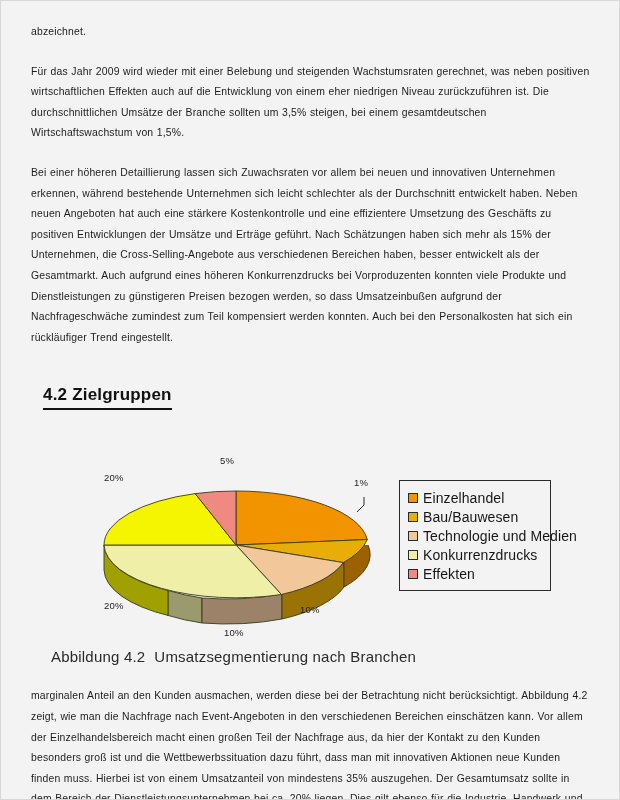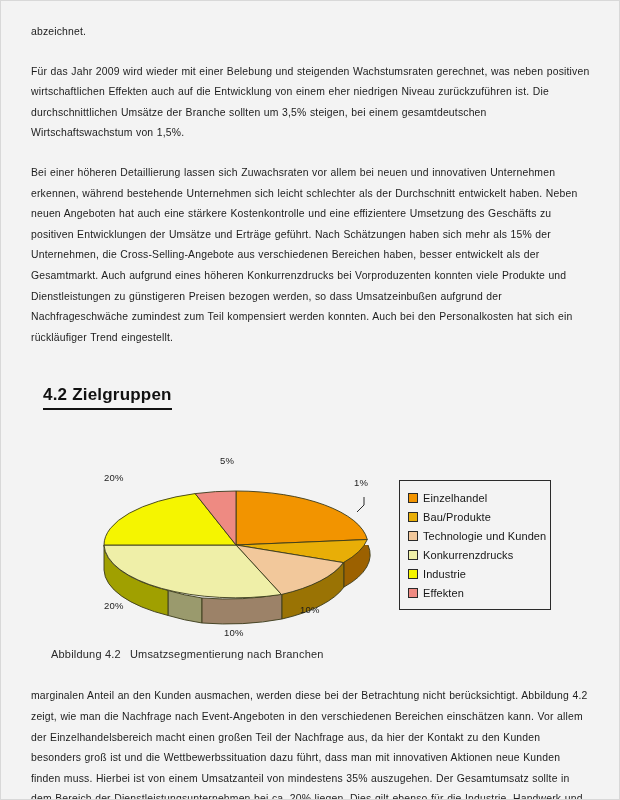--- a/index.html
+++ b/index.html
@@ -92,31 +92,31 @@
     height: 19px;
   }
   .legend-swatch {
     width: 8px;
     height: 8px;
     border: 1px solid #2a2a2a;
     margin-right: 5px;
     flex: 0 0 auto;
   }
   .legend-label {
-    font-size: 11px;
+    font-size: 14px;
     color: #161616;
     letter-spacing: 0.1px;
     white-space: nowrap;
   }
 
   .figure-caption {
     position: absolute;
     left: 20px;
     top: 186px;
-    font-size: 11px;
+    font-size: 15px;
     color: #2a2a2a;
     letter-spacing: 0.2px;
   }
   .caption-label { margin-right: 9px; }
 </style>
 </head>
 <body>
 
 <div class="page">
   <div class="content">
@@ -194,33 +194,29 @@
         <span class="pct-label" style="left:18px; top:5px;">20%</span>
       </div>
 
       <div class="legend-box">
         <div class="legend-row">
           <span class="legend-swatch" style="background:#F29400"></span>
           <span class="legend-label">Einzelhandel</span>
         </div>
         <div class="legend-row">
           <span class="legend-swatch" style="background:#E8AE07"></span>
-          <span class="legend-label">Bau/Produkte</span>
+          <span class="legend-label">Bau/Bauwesen</span>
         </div>
         <div class="legend-row">
           <span class="legend-swatch" style="background:#F2C89B"></span>
-          <span class="legend-label">Technologie und Kunden</span>
+          <span class="legend-label">Technologie und Medien</span>
         </div>
         <div class="legend-row">
           <span class="legend-swatch" style="background:#EFEFA8"></span>
           <span class="legend-label">Konkurrenzdrucks</span>
-        </div>
-        <div class="legend-row">
-          <span class="legend-swatch" style="background:#F5F500"></span>
-          <span class="legend-label">Industrie</span>
         </div>
         <div class="legend-row">
           <span class="legend-swatch" style="background:#EE8A82"></span>
           <span class="legend-label">Effekten</span>
         </div>
       </div>
 
       <div class="figure-caption">
         <span class="caption-label">Abbildung 4.2</span><span>Umsatzsegmentierung nach Branchen</span>
       </div>

